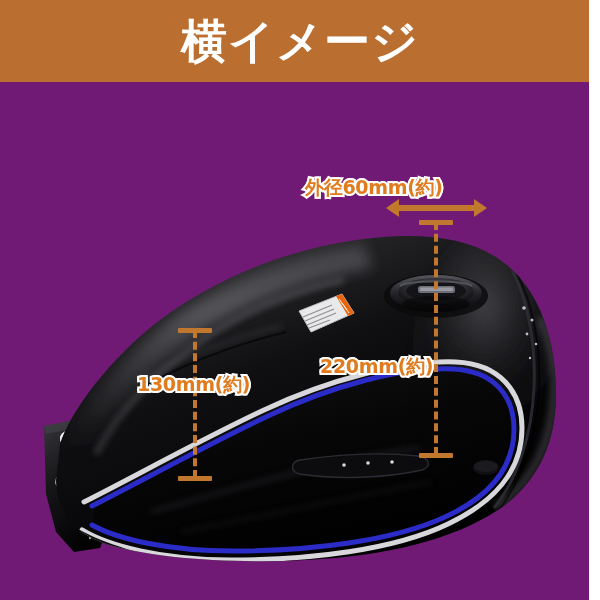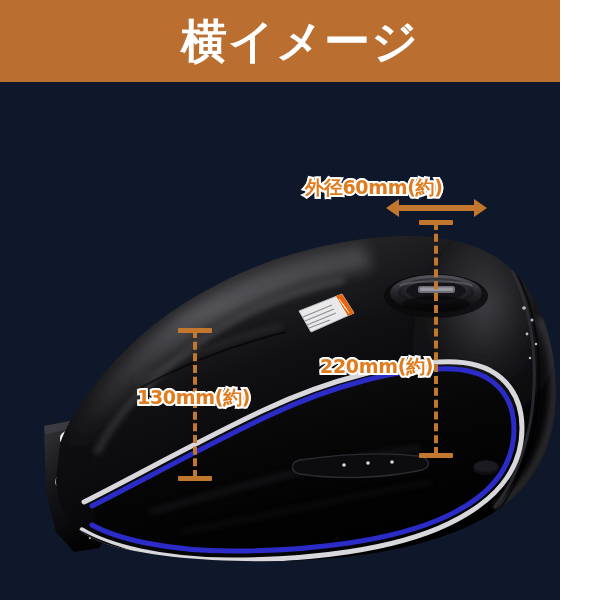--- a/index.html
+++ b/index.html
@@ -12,20 +12,21 @@
     height: 600px;
     overflow: hidden;
     font-family: "Liberation Sans", "DejaVu Sans", sans-serif;
   }
   #page {
     position: relative;
     width: 560px;
     height: 600px;
     background: #ffffff;
     overflow: hidden;
+    padding-left: 29px;
   }
 
   
   #header-banner {
     position: absolute;
     left: 0;
     top: 0;
     width: 600px;
     height: 82px;
     background: #ba6f31;
@@ -43,21 +44,21 @@
     font-family: "DejaVu Sans", "Liberation Sans", sans-serif;
   }
 
   
   #photo-stage {
     position: absolute;
     left: 0;
     top: 82px;
     width: 600px;
     height: 518px;
-    background: #0f172a;
+    background: #701a75;
     overflow: hidden;
   }
 
   .tank-svg {
     position: absolute;
     left: 0;
     top: 0;
     width: 600px;
     height: 518px;
   }
@@ -373,17 +374,17 @@
       <div class="meas-cap" style="left:419px; top:138px; width:34px;"></div>
       <div class="meas-line-v" style="left:434px; top:140px; height:233px;"></div>
       <div class="meas-cap" style="left:419px; top:371px; width:34px;"></div>
       <div class="meas-label" style="left:320px; top:243px;margin-top:32px;">220mm(約)</div>
     </div>
 
     <div>
       <div class="meas-cap" style="left:178px; top:246px; width:34px;"></div>
       <div class="meas-line-v" style="left:193px; top:248px; height:148px;"></div>
       <div class="meas-cap" style="left:178px; top:394px; width:34px;"></div>
-      <div class="meas-label" style="left:137px; top:306px;">130mm(約)</div>
+      <div class="meas-label" style="left:137px; top:293px;">130mm(約)</div>
     </div>
 
   </div>
 </div>
 
 </body></html>

